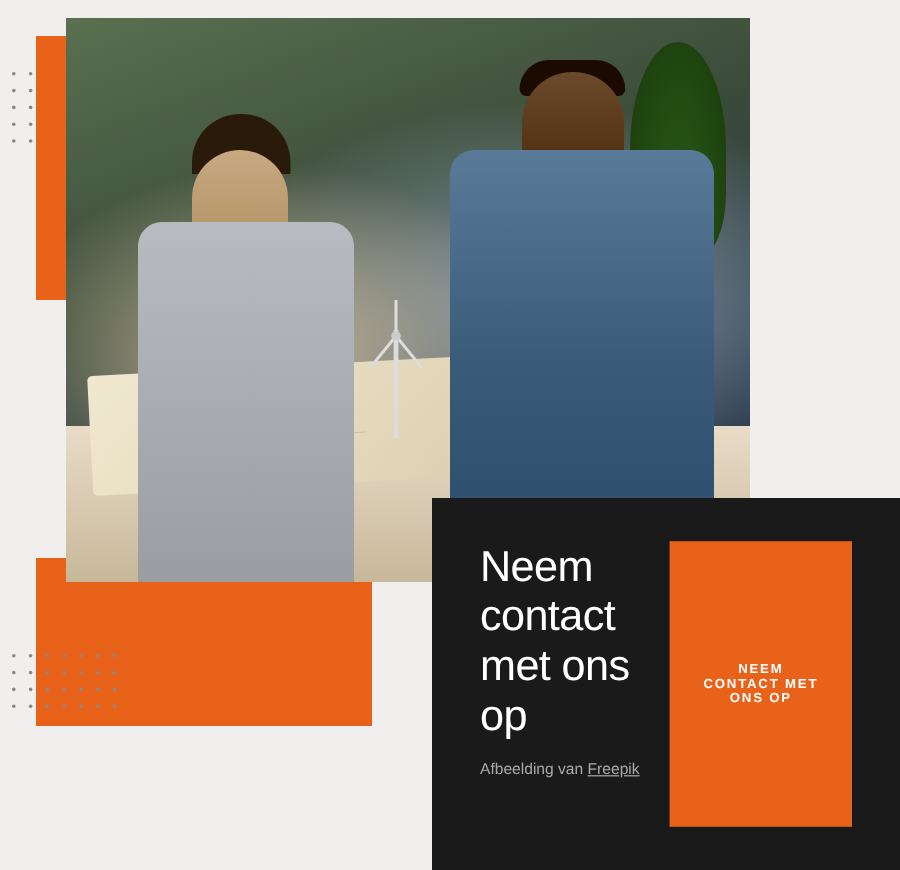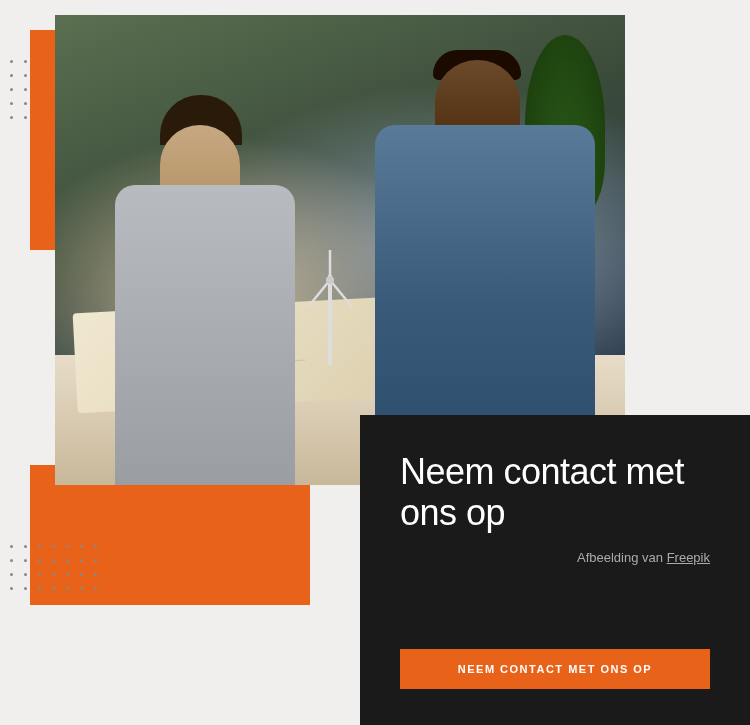--- a/index.html
+++ b/index.html
@@ -214,21 +214,21 @@
     .info-box {
       position: absolute;
       bottom: 0;
       right: 0;
       width: 390px;
       height: 310px;
       background-color: #1a1a1a;
       z-index: 3;
       padding: 36px 40px 36px 40px;
       display: flex;
-      flex-direction: column;
+      flex-direction: row;
       justify-content: space-between;
     }
 
     .info-box-title {
       font-size: 36px;
       font-weight: 400;
       color: #ffffff;
       line-height: 1.15;
       letter-spacing: -0.5px;
       margin-bottom: 16px;
@@ -238,21 +238,20 @@
       font-size: 13px;
       color: #aaaaaa;
       line-height: 1.6;
       margin-bottom: 8px;
     }
 
     .info-box-attribution {
       font-size: 13px;
       color: #aaaaaa;
       margin-bottom: 20px;
-      text-align: right;
     }
 
     .info-box-attribution a {
       color: #aaaaaa;
       text-decoration: underline;
     }
 
     .cta-button {
       display: inline-block;
       background-color: #e8621a;

